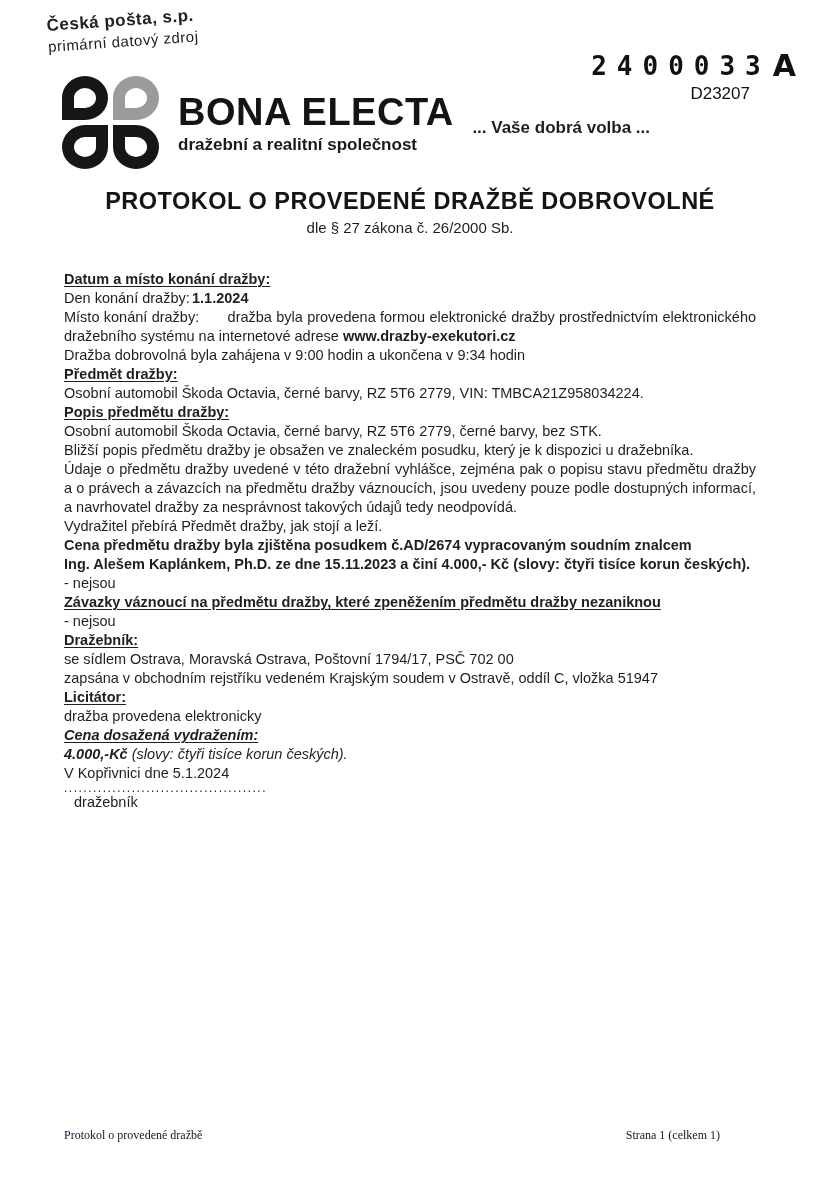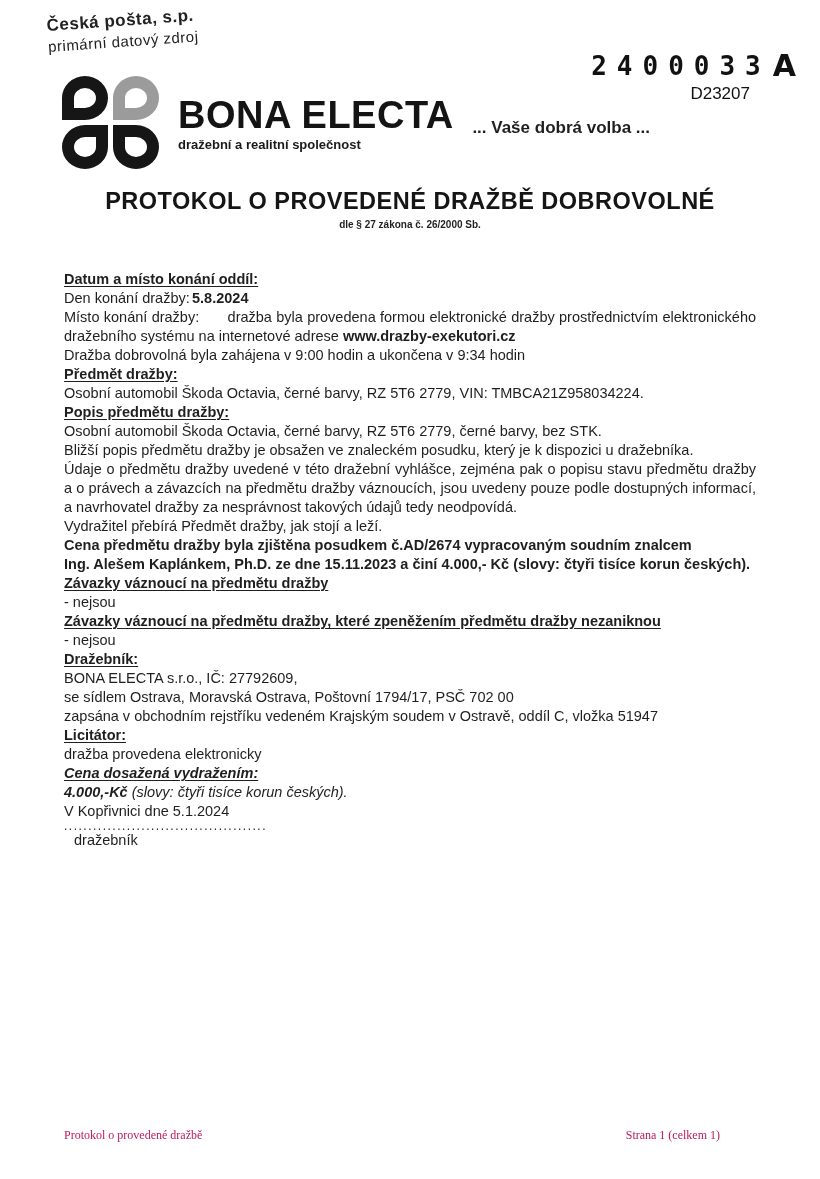--- a/index.html
+++ b/index.html
@@ -25,26 +25,26 @@
   
   .logo-row{position:absolute;left:62px;top:76px;right:60px;display:flex;align-items:center;}
   .petals{width:100px;height:96px;display:grid;grid-template-columns:48px 48px;grid-template-rows:46px 46px;gap:3px;flex:0 0 auto;}
   .petal{display:block;width:46px;height:44px;border:12px solid #161616;box-sizing:border-box;}
   .petal.tl{border-radius:55% 55% 55% 0;}
   .petal.tr{border-radius:55% 55% 55% 0;border-color:#9b9b9b;}
   .petal.bl{border-radius:55% 0 55% 55%;}
   .petal.br{border-radius:0 55% 55% 55%;}
   .logo-text{margin-left:16px;}
   .logo-name{font-size:38px;font-weight:800;letter-spacing:.5px;color:#141414;line-height:1.05;}
-  .logo-tagline{font-size:13px;font-weight:bold;color:#1a1a1a;margin-top:2px;}
+  .logo-tagline{font-size:17px;font-weight:bold;color:#1a1a1a;margin-top:2px;}
   .logo-slogan{margin-left:auto;margin-right:110px;font-size:17px;font-weight:bold;align-self:center;padding-top:8px;}
   
   .title-block{position:absolute;left:0;right:0;top:188px;text-align:center;}
   .title{font-size:23.5px;font-weight:800;letter-spacing:.5px;color:#151515;}
-  .subtitle{font-size:10px;font-weight:bold;margin-top:4px;}
+  .subtitle{font-size:15px;font-weight:normal;margin-top:4px;}
   
   .content{position:absolute;left:64px;top:270px;width:692px;font-size:14.5px;line-height:19px;}
   .heading{font-weight:bold;text-decoration:underline;text-underline-offset:2px;}
   .bold{font-weight:bold;}
   .just{text-align:justify;}
   .content p, .content div{margin:0;}
   .sec-date{margin-bottom:14px;}
   .sec-subject{margin-bottom:13px;}
   .sec-desc{margin-bottom:10px;}
   .sec-disclaimer{margin-bottom:4px;}
@@ -55,21 +55,21 @@
   .sec-auctioneer{margin-bottom:4px;}
   .sec-licitator{margin-bottom:22px;}
   .sec-final{margin-bottom:30px;font-style:italic;}
   .day-label{display:inline-block;min-width:128px;}
   .label-gap{margin-right:24px;}
   .sig-block{margin-top:64px;}
   .sig-dots{font-size:12px;letter-spacing:1.5px;line-height:10px;color:#222;}
   .sig-label{margin-top:4px;padding-left:10px;}
   
   .footer{position:absolute;left:64px;right:100px;top:1128px;display:flex;justify-content:space-between;
-          font-family:"Liberation Serif", serif;font-size:12px;color:#be185d;}
+          font-family:"Liberation Serif", serif;font-size:12px;color:#0f172a;}
 </style>
 </head>
 <body>
 
 <div class="page">
 
   <div class="stamp">
     <div class="stamp-l1">Česká pošta, s.p.</div>
     <div class="stamp-l2">primární datový zdroj</div>
   </div>
@@ -97,23 +97,23 @@
   </div>
 
   <div class="title-block">
     <div class="title">PROTOKOL O PROVEDENÉ DRAŽBĚ DOBROVOLNÉ</div>
     <div class="subtitle">dle § 27 zákona č. 26/2000 Sb.</div>
   </div>
 
   <div class="content">
 
     <div class="sec-date">
-      <div class="heading">Datum a místo konání oddíl:</div>
+      <div class="heading">Datum a místo konání dražby:</div>
       <div>
-        <span class="day-label">Den konání dražby:</span><span class="bold">5.8.2024</span>
+        <span class="day-label">Den konání dražby:</span><span class="bold">1.1.2024</span>
       </div>
       <p class="just">
         <span class="label-gap">Místo konání dražby:</span>
         <span>dražba byla provedena formou elektronické dražby prostřednictvím elektronického dražebního systému na internetové adrese</span>
         <span class="bold">www.drazby-exekutori.cz</span>
       </p>
       <div>Dražba dobrovolná byla zahájena v 9:00 hodin a ukončena v 9:34 hodin</div>
     </div>
 
     <div class="sec-subject">
@@ -131,33 +131,31 @@
       <p class="just">Údaje o předmětu dražby uvedené v této dražební vyhlášce, zejména pak o popisu stavu předmětu dražby a o právech a závazcích na předmětu dražby váznoucích, jsou uvedeny pouze podle dostupných informací, a navrhovatel dražby za nesprávnost takových údajů tedy neodpovídá.</p>
       <div>Vydražitel přebírá Předmět dražby, jak stojí a leží.</div>
     </div>
 
     <div class="sec-valuation">
       <div>Cena předmětu dražby byla zjištěna posudkem č.AD/2674 vypracovaným soudním znalcem</div>
       <div>Ing. Alešem Kaplánkem, Ph.D.  ze dne 15.11.2023 a činí 4.000,- Kč (slovy: čtyři tisíce korun českých).</div>
     </div>
 
     <div class="sec-liab">
-      <div class="heading">Závazky váznoucí na předmětu dražby</div>
       <div>- nejsou</div>
     </div>
 
     <div class="sec-liab2">
       <div class="heading">Závazky váznoucí na předmětu dražby, které zpeněžením předmětu dražby nezaniknou</div>
       <div>- nejsou</div>
     </div>
 
 
     <div class="sec-auctioneer">
       <div class="heading">Dražebník:</div>
-      <div>BONA ELECTA s.r.o., IČ: 27792609,</div>
       <div>se sídlem Ostrava, Moravská Ostrava, Poštovní 1794/17,  PSČ 702 00</div>
       <div>zapsána v obchodním rejstříku vedeném Krajským soudem v Ostravě, oddíl C, vložka 51947</div>
     </div>
 
     <div class="sec-licitator">
       <div class="heading">Licitátor:</div>
       <div>dražba provedena elektronicky</div>
     </div>
 
     <div class="sec-final">

